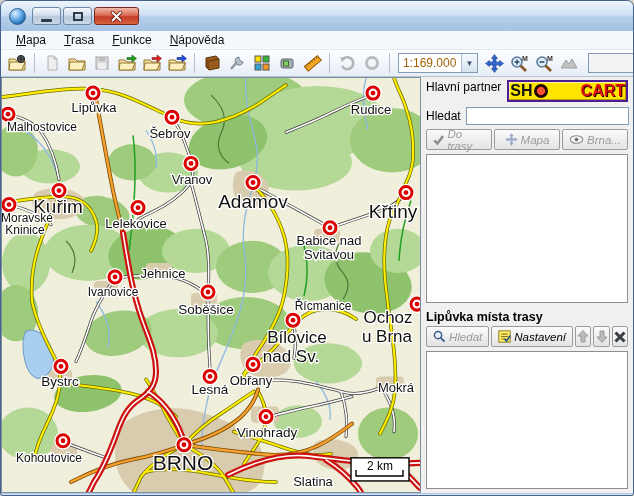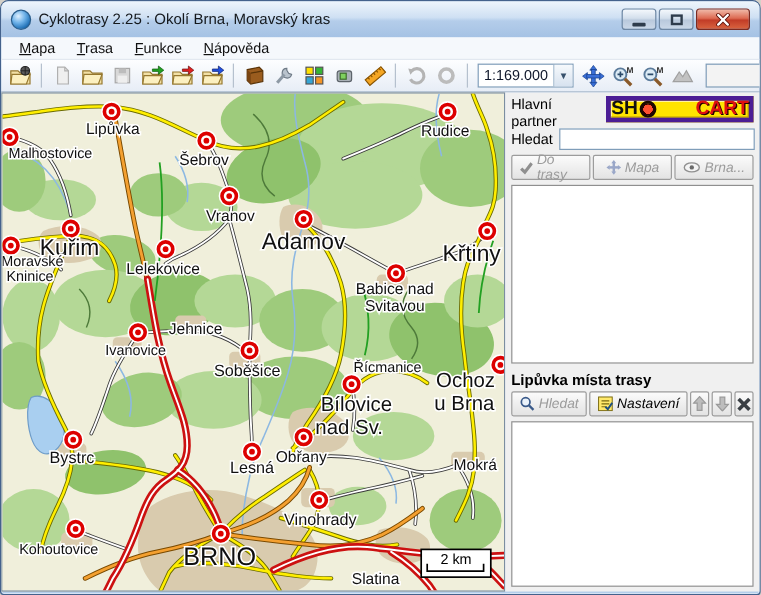--- a/index.html
+++ b/index.html
@@ -27,36 +27,36 @@
     display:flex;align-items:center;padding-left:6px;gap:0;}
   .menu-item{font-size:12px;color:#111;padding:2px 9px;}
   .menu-item u{text-decoration:underline;}
   
   .toolbar{height:27px;background:linear-gradient(#fdfeff,#e7edf6);
     border-bottom:1px solid #b9c4d2;display:flex;align-items:center;padding:0 4px;gap:1px;}
   .tb-btn{width:24px;height:23px;display:flex;align-items:center;justify-content:center;
     border:1px solid transparent;border-radius:2px;flex:0 0 auto;}
   .tb-sep{width:1px;height:20px;background:#b5c0ce;margin:0 4px;flex:0 0 auto;}
   .combo{height:20px;background:#fff;border:1px solid #7f9db9;display:flex;align-items:center;flex:0 0 auto;}
-  .combo .val{font-size:12px;padding:0 4px;flex:1;color:#0f172a;text-align:center;}
+  .combo .val{font-size:12px;padding:0 4px;flex:1;color:#a16207;}
   .combo .drop{width:16px;height:18px;background:linear-gradient(#f6f9fc,#d7e2ef);
     border-left:1px solid #a9bdd2;display:flex;align-items:center;justify-content:center;
     font-size:8px;color:#37506b;}
   .combo.disabled{background:#f3f3f3;}
   .combo.scale{width:80px;margin:0 3px;}
   .combo.second{width:84px;margin-left:6px;}
   
   .content{display:flex;height:416px;}
   .map-frame{width:420px;height:416px;border:1px solid #7c8ea0;background:#f0efdb;flex:0 0 auto;overflow:hidden;}
   
   .sidebar{flex:1 1 auto;background:#f0f0f0;padding:3px 5px 4px 5px;display:flex;flex-direction:column;overflow:hidden;}
   .partner-row{display:flex;align-items:flex-start;gap:6px;height:26px;flex:0 0 auto;}
   .partner-label{font-size:12px;color:#000;}
   .shocart{height:22px;flex:1;display:flex;align-items:center;justify-content:center;
-    background:#ffe400;border:4px solid #4c1d95;box-shadow:inset -1px -1px 0 #b89c00, inset 1px 1px 0 #fff4a0;
+    background:#ffe400;border:2px solid #4c1d95;box-shadow:inset -1px -1px 0 #b89c00, inset 1px 1px 0 #fff4a0;
     font-weight:bold;font-size:16px;letter-spacing:0;line-height:1;}
   .shocart .sh{color:#111;font-style:normal;font-weight:900;}
   .shocart .cart{color:#e01010;font-weight:900;text-shadow:1px 1px 0 #200;padding-left:32px;}
   .shocart .globe{width:14px;height:14px;border-radius:50%;display:inline-block;margin:0 1px;
     background:radial-gradient(circle at 50% 50%, #ff5030 0 55%, #300 56%);
     border:2px solid #1a0a00;}
   .sec-title{font-size:12.5px;font-weight:bold;color:#000;margin:3px 0 2px 0;flex:0 0 auto;}
   .search-row{display:flex;align-items:center;gap:5px;margin:1px 0 4px 0;flex:0 0 auto;}
   .search-row label{font-size:12px;color:#000;}
   .text-input{flex:1;height:18px;border:1px solid #7f9db9;background:#fff;font-size:12px;padding:0 3px;margin-right:8px;}
@@ -73,21 +73,20 @@
   text.map-label{fill:#101010;stroke:#ffffff;stroke-width:2.6px;paint-order:stroke;
     font-family:"Liberation Sans",sans-serif;}
 </style>
 </head>
 <body>
 
 <div class="window">
 
   <div class="titlebar">
     <div class="app-icon"></div>
-    <div class="title-text">Cyklotrasy 2.25 : Okolí Brna, Moravský kras</div>
     <div class="caption-btns">
       <div class="cap-btn">
           <div class="glyph-min"></div>
         </div>
       <div class="cap-btn">
           <div class="glyph-max"></div>
         </div>
       <div class="cap-btn close">
         <svg width="13" height="11" viewBox="0 0 13 11">
           <g stroke="#5e1008" stroke-width="3.4" stroke-linecap="round">

